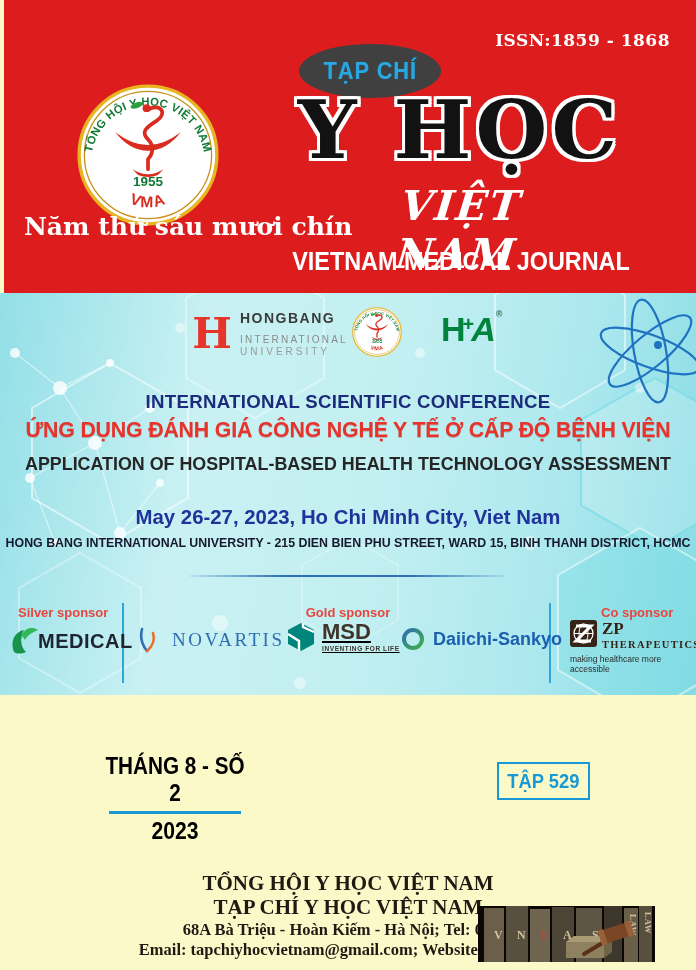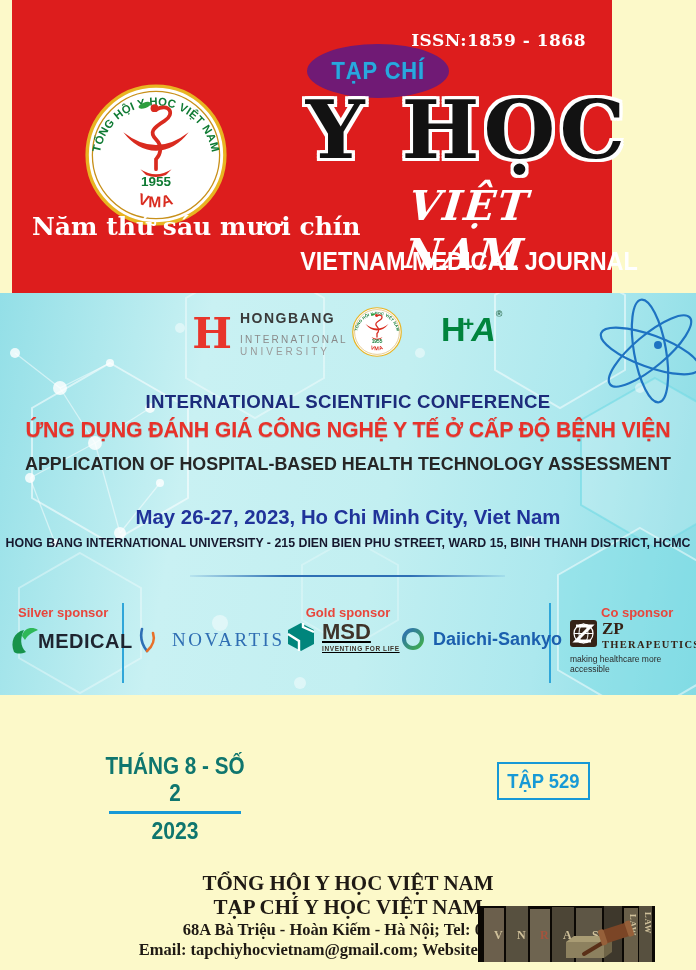--- a/index.html
+++ b/index.html
@@ -1,22 +1,22 @@
 <!DOCTYPE html>
 <html><head>
 <meta charset="utf-8">
 <style>
   * { margin:0; padding:0; box-sizing:border-box; }
   body { background:#555; font-family:"Liberation Sans", sans-serif; }
   .cover { position:relative; width:696px; height:970px; overflow:hidden; background:#FCF9C9; }
 
   
-  .masthead { position:absolute; left:12px; top:0; width:600px; height:293px; background:#DD1D1D; }
+  .masthead { position:absolute; left:4px; top:0; width:692px; height:293px; background:#DD1D1D; }
   .issn { position:absolute; right:26px; top:30px; color:#fff; font-family:"DejaVu Serif",serif; font-weight:bold; font-size:17px; letter-spacing:.5px; }
-  .tagline-oval { position:absolute; left:295px; top:44px; width:142px; height:54px; background:#701a75; border-radius:50%; display:flex; align-items:center; justify-content:center; }
+  .tagline-oval { position:absolute; left:295px; top:44px; width:142px; height:54px; background:#404040; border-radius:50%; display:flex; align-items:center; justify-content:center; }
   .tagline-oval span { color:#2AA7DE; font-weight:800; font-size:23px; letter-spacing:1px; transform:scaleX(.95); text-shadow:0 0 1px #1272a8; }
   .title-main { position:absolute; left:268px; top:90px; width:375px; text-align:center; font-family:"DejaVu Serif",serif; font-weight:bold; font-size:80px; line-height:1; color:#121212; letter-spacing:4px; transform:scaleX(1.03);
     text-shadow:-3px -3px 0 #fff,3px -3px 0 #fff,-3px 3px 0 #fff,3px 3px 0 #fff,0 -3px 0 #fff,0 3px 0 #fff,-3px 0 0 #fff,3px 0 0 #fff; }
   .title-script { position:absolute; left:330px; top:182px; width:250px; text-align:center; font-family:"DejaVu Serif",serif; font-style:italic; font-weight:bold; font-size:41px; color:#fff; transform:skewX(-6deg); letter-spacing:2px; }
   .title-english { position:absolute; left:262px; top:246px; width:390px; text-align:center; font-weight:800; font-size:26px; color:#fff; transform:scaleX(.9); letter-spacing:0; }
   .year-note { position:absolute; left:20px; top:212px; font-family:"DejaVu Serif",serif; font-weight:bold; font-size:25px; color:#fff; }
   .vma-logo-big { position:absolute; left:73px; top:84px; width:142px; height:142px; }
   .vma-logo-small { position:absolute; left:352px; top:14px; width:50px; height:50px; }
 
   
@@ -51,21 +51,21 @@
   .daiichi { position:absolute; left:401px; top:334px; display:flex; align-items:center; gap:8px; }
   .daiichi .name { font-weight:600; font-size:18px; color:#1B5FAE; }
   .zp { position:absolute; left:570px; top:327px; }
   .zp .row { display:flex; align-items:flex-start; gap:5px; }
   .zp .l1 { font-family:"Liberation Serif",serif; font-weight:bold; font-size:17px; color:#352317; line-height:1.1; }
   .zp .l2 { font-family:"Liberation Serif",serif; font-weight:bold; font-size:10.5px; color:#352317; letter-spacing:1.3px; }
   .zp .tag { font-size:8.5px; color:#2b2b2b; margin-top:4px; }
 
   
   .bottom { position:absolute; left:0; top:695px; width:696px; height:275px; background:#FCF9C9; }
-  .issue-block { position:absolute; left:95px; top:58px; width:160px; text-align:center; color:#0f766e; }
+  .issue-block { position:absolute; left:95px; top:58px; width:160px; text-align:center; color:#000000; }
   .issue-month { font-weight:800; font-size:23px; transform:scaleX(.9); letter-spacing:0; }
   .issue-rule { width:132px; height:3px; background:#1799D6; margin:4px auto 4px auto; }
   .issue-year { font-weight:800; font-size:23px; transform:scaleX(.92); }
   .volume-badge { position:absolute; left:497px; top:67px; width:93px; height:38px; border:2px solid #1799D6; display:flex; align-items:center; justify-content:center; }
   .volume-badge span { color:#1799D6; font-weight:800; font-size:20px; transform:scaleX(.92); }
   .pub { position:absolute; left:0; width:100%; text-align:center; font-family:"Liberation Serif",serif; font-weight:bold; color:#1F1A14; }
   .pub.l1 { top:176px; font-size:21px; }
   .pub.l2 { top:200px; font-size:21px; }
   .pub.l3 { top:225px; font-size:16.5px; }
   .pub.l4 { top:245px; font-size:16.5px; }

